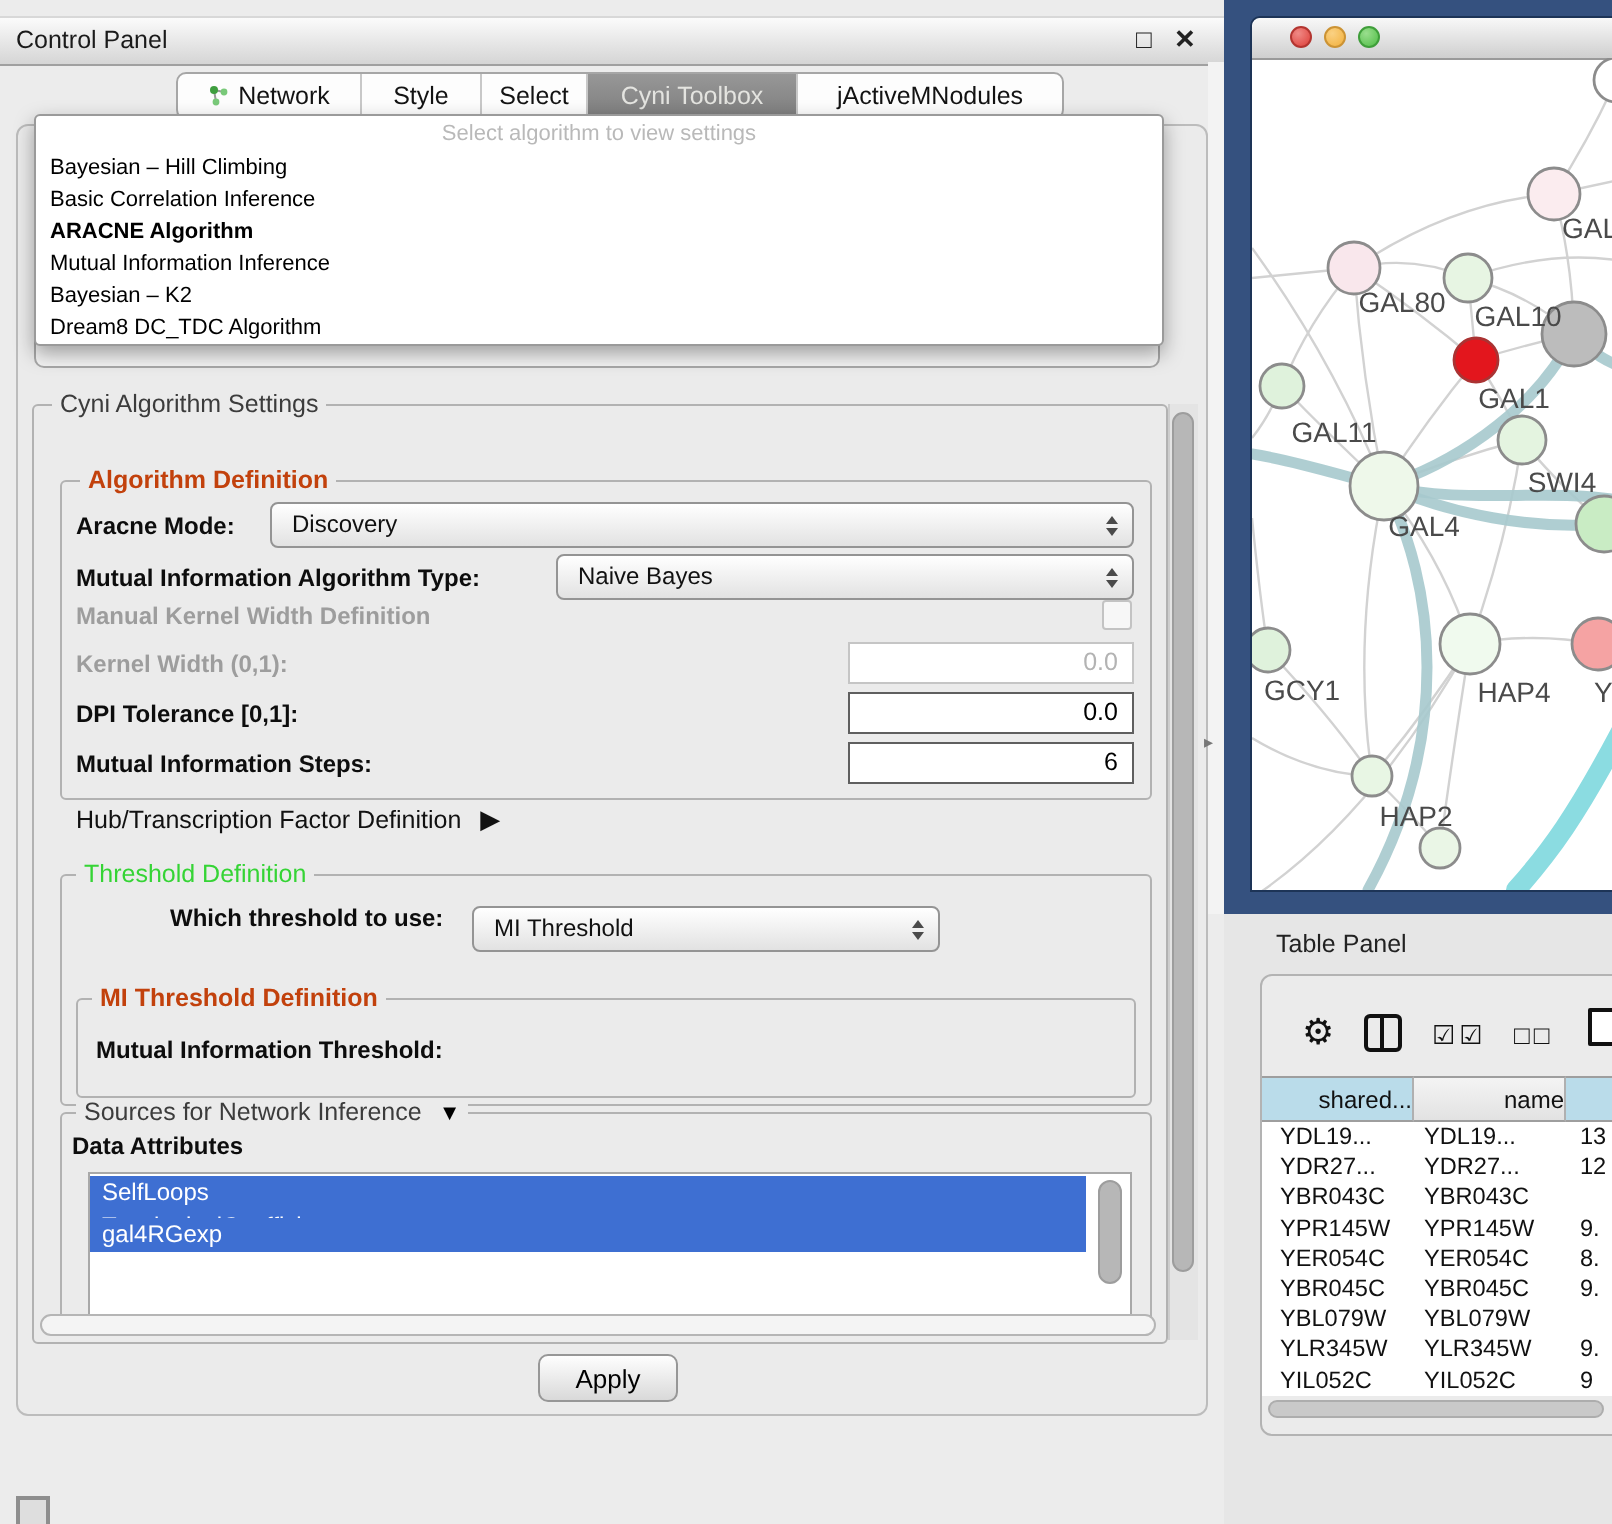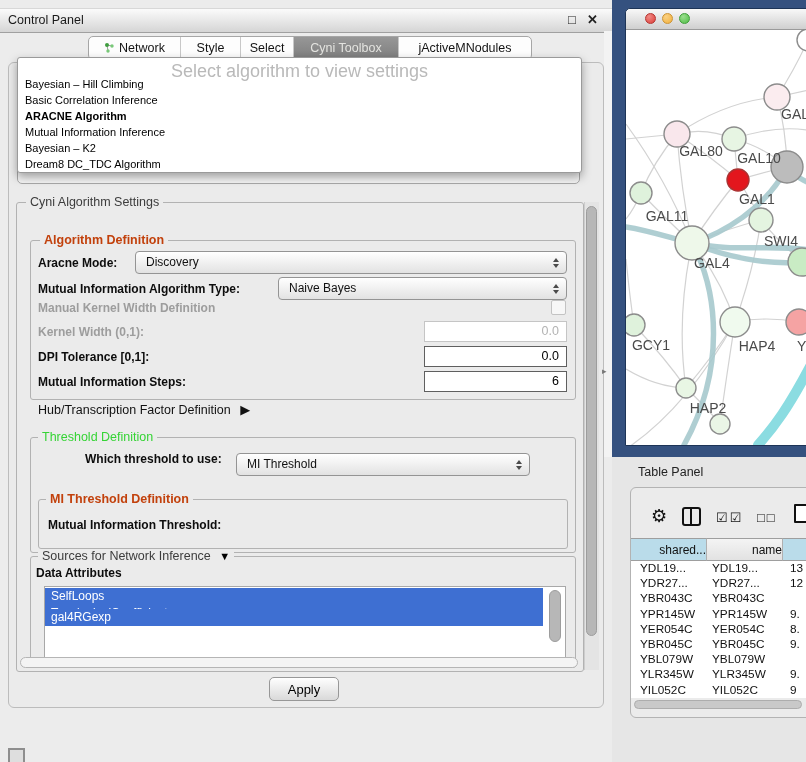--- a/index.html
+++ b/index.html
@@ -15,21 +15,21 @@
     border:1px solid #a6a6a6;border-radius:5px;display:flex;overflow:hidden;}
   .cp-tab{height:22px;display:flex;align-items:center;justify-content:center;font-size:12.5px;color:#131313;
     border-right:1px solid #c8c8c8;box-sizing:border-box;gap:4px;}
   .cp-tab:last-child{border-right:none;}
   .cp-tab.sel{background:linear-gradient(#979797,#7e7e7e);color:#e4e4e0;}
   #cp-content{position:absolute;left:8px;top:62px;width:596px;height:646px;background:#ebebeb;
     border:1px solid #bcbcbc;border-radius:6px;box-sizing:border-box;}
   
   #algo-pop{position:absolute;left:17px;top:57px;width:563px;height:114px;background:#fff;
     border:1px solid #9a9a9a;border-radius:3px;box-shadow:0 4px 10px rgba(0,0,0,.35);z-index:40;}
-  #algo-prompt{position:absolute;left:0;top:3px;width:100%;text-align:center;color:#b9b9b9;font-size:18px;}
+  #algo-prompt{position:absolute;left:0;top:3px;width:100%;text-align:center;color:#b9b9b9;font-size:11px;}
   .algo-item{position:absolute;left:0;width:100%;height:16px;line-height:16px;padding-left:7px;
     box-sizing:border-box;font-size:11px;color:#000;white-space:nowrap;}
   .algo-item.boldsel{font-weight:bold;}
   #net-combo-sliver{position:absolute;left:17px;top:166px;width:563px;height:18px;background:#f4f4f4;
     border:1px solid #a8a8a8;border-radius:5px;box-sizing:border-box;z-index:5;}
   
   .grp{position:absolute;border:1px solid #b2b2b2;border-radius:3px;}
   .grp-t{position:absolute;font-size:12.5px;background:#ebebeb;padding:0 4px;white-space:nowrap;z-index:3;}
   .t-gray{color:#3c3c3c;} .t-blue{color:#c2410c;font-weight:bold;} .t-green{color:#35d435;}
   .lbl{position:absolute;font-size:12px;font-weight:bold;color:#0d0d0d;white-space:nowrap;}
@@ -176,21 +176,21 @@
 
   <span class="plainlbl" style="left:38px;top:402px;">
     <span>Hub/Transcription Factor Definition</span>
     <span style="font-size:13px;margin-left:6px;">▶</span>
   </span>
 
   <div class="grp" style="left:30px;top:437px;width:544px;height:114px;"></div>
   <span class="grp-t t-green" style="left:38px;top:430px;">Threshold Definition</span>
 
   <span class="lbl" style="left:85px;top:452px;">Which threshold to use:</span>
-  <div class="combo" style="left:236px;top:453px;width:294px;height:23px;line-height:21px;">
+  <div class="combo" style="left:236px;top:453px;width:234px;height:23px;line-height:21px;">
     <span>MI Threshold</span>
     <span class="step">
         <div class="tri-u"></div>
         <div class="tri-d"></div>
       </span>
   </div>
 
   <div class="grp" style="left:38px;top:499px;width:528px;height:48px;"></div>
   <span class="grp-t t-blue" style="left:46px;top:492px;">MI Threshold Definition</span>
   <span class="lbl" style="left:48px;top:518px;">Mutual Information Threshold:</span>

